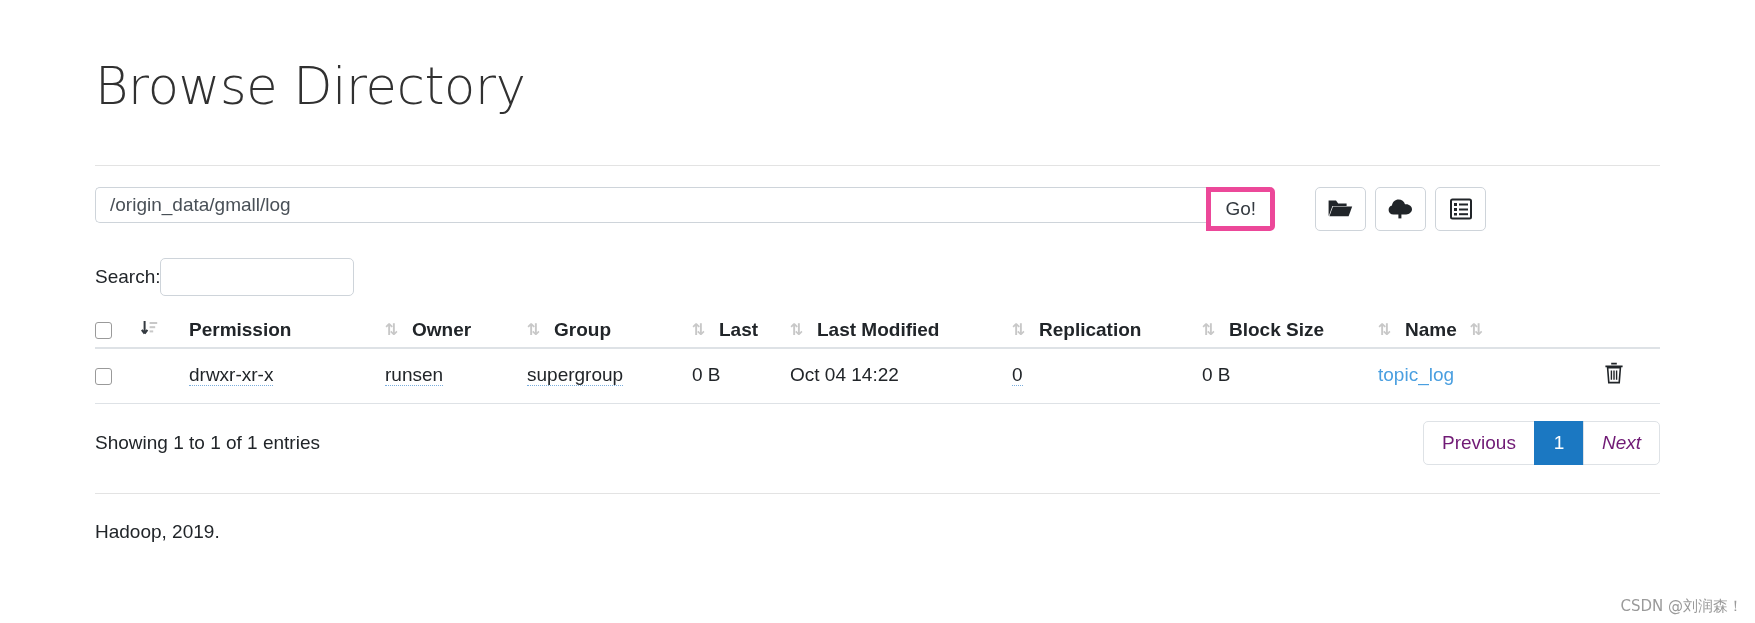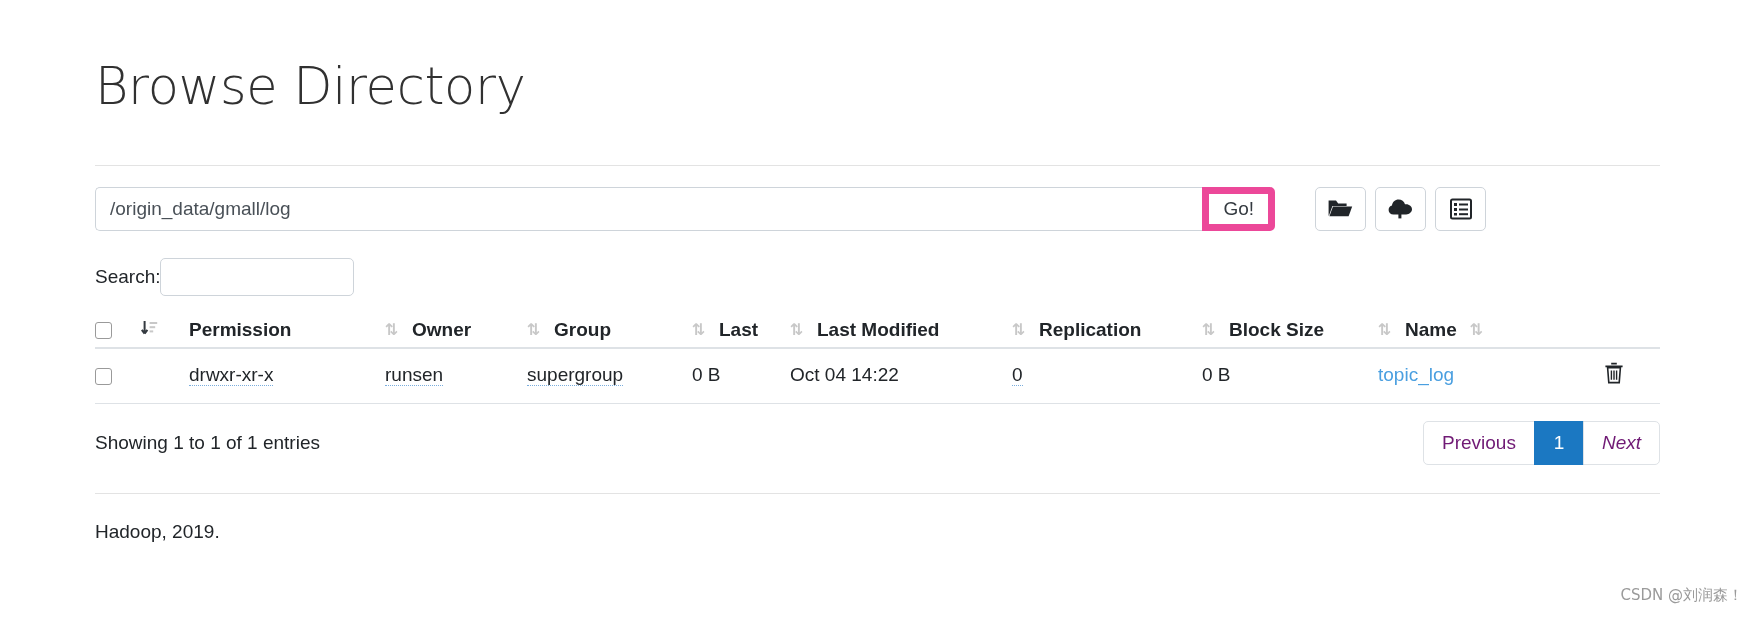--- a/index.html
+++ b/index.html
@@ -43,35 +43,35 @@
     align-items: flex-start;
     margin-top: 21px;
   }
   .input-group {
     display: flex;
     flex: 1 1 auto;
     max-width: 1180px;
   }
   .path-input {
     flex: 1 1 auto;
-    height: 44px;
+    height: 36px;
     border: 1px solid #ced4da;
     border-right: none;
     border-radius: 5px 0 0 5px;
     padding: 6px 14px;
     font-size: 19px;
     color: #495057;
     font-family: "Liberation Sans", sans-serif;
     outline: none;
     background: #fff;
   }
   .go-btn {
     height: 44px;
     min-width: 62px;
-    border: 7px solid #ec4899;
+    border: 5px solid #ec4899;
     border-radius: 0 5px 5px 0;
     background: #fff;
     color: #343a40;
     font-size: 19px;
     font-family: "Liberation Sans", sans-serif;
     cursor: pointer;
     padding: 0 14px;
     line-height: 1;
   }
 
@@ -274,21 +274,21 @@
   }
   .site-footer {
     font-size: 19px;
     color: #212529;
     padding-top: 27px;
   }
 
   .watermark {
     position: absolute;
     right: 12px;
-    bottom: 18px;
+    bottom: 7px;
     font-size: 15px;
     color: #9a9a9a;
     font-family: "DejaVu Sans", sans-serif;
   }
 </style>
 </head>
 <body>
 
 <div class="container">
 

